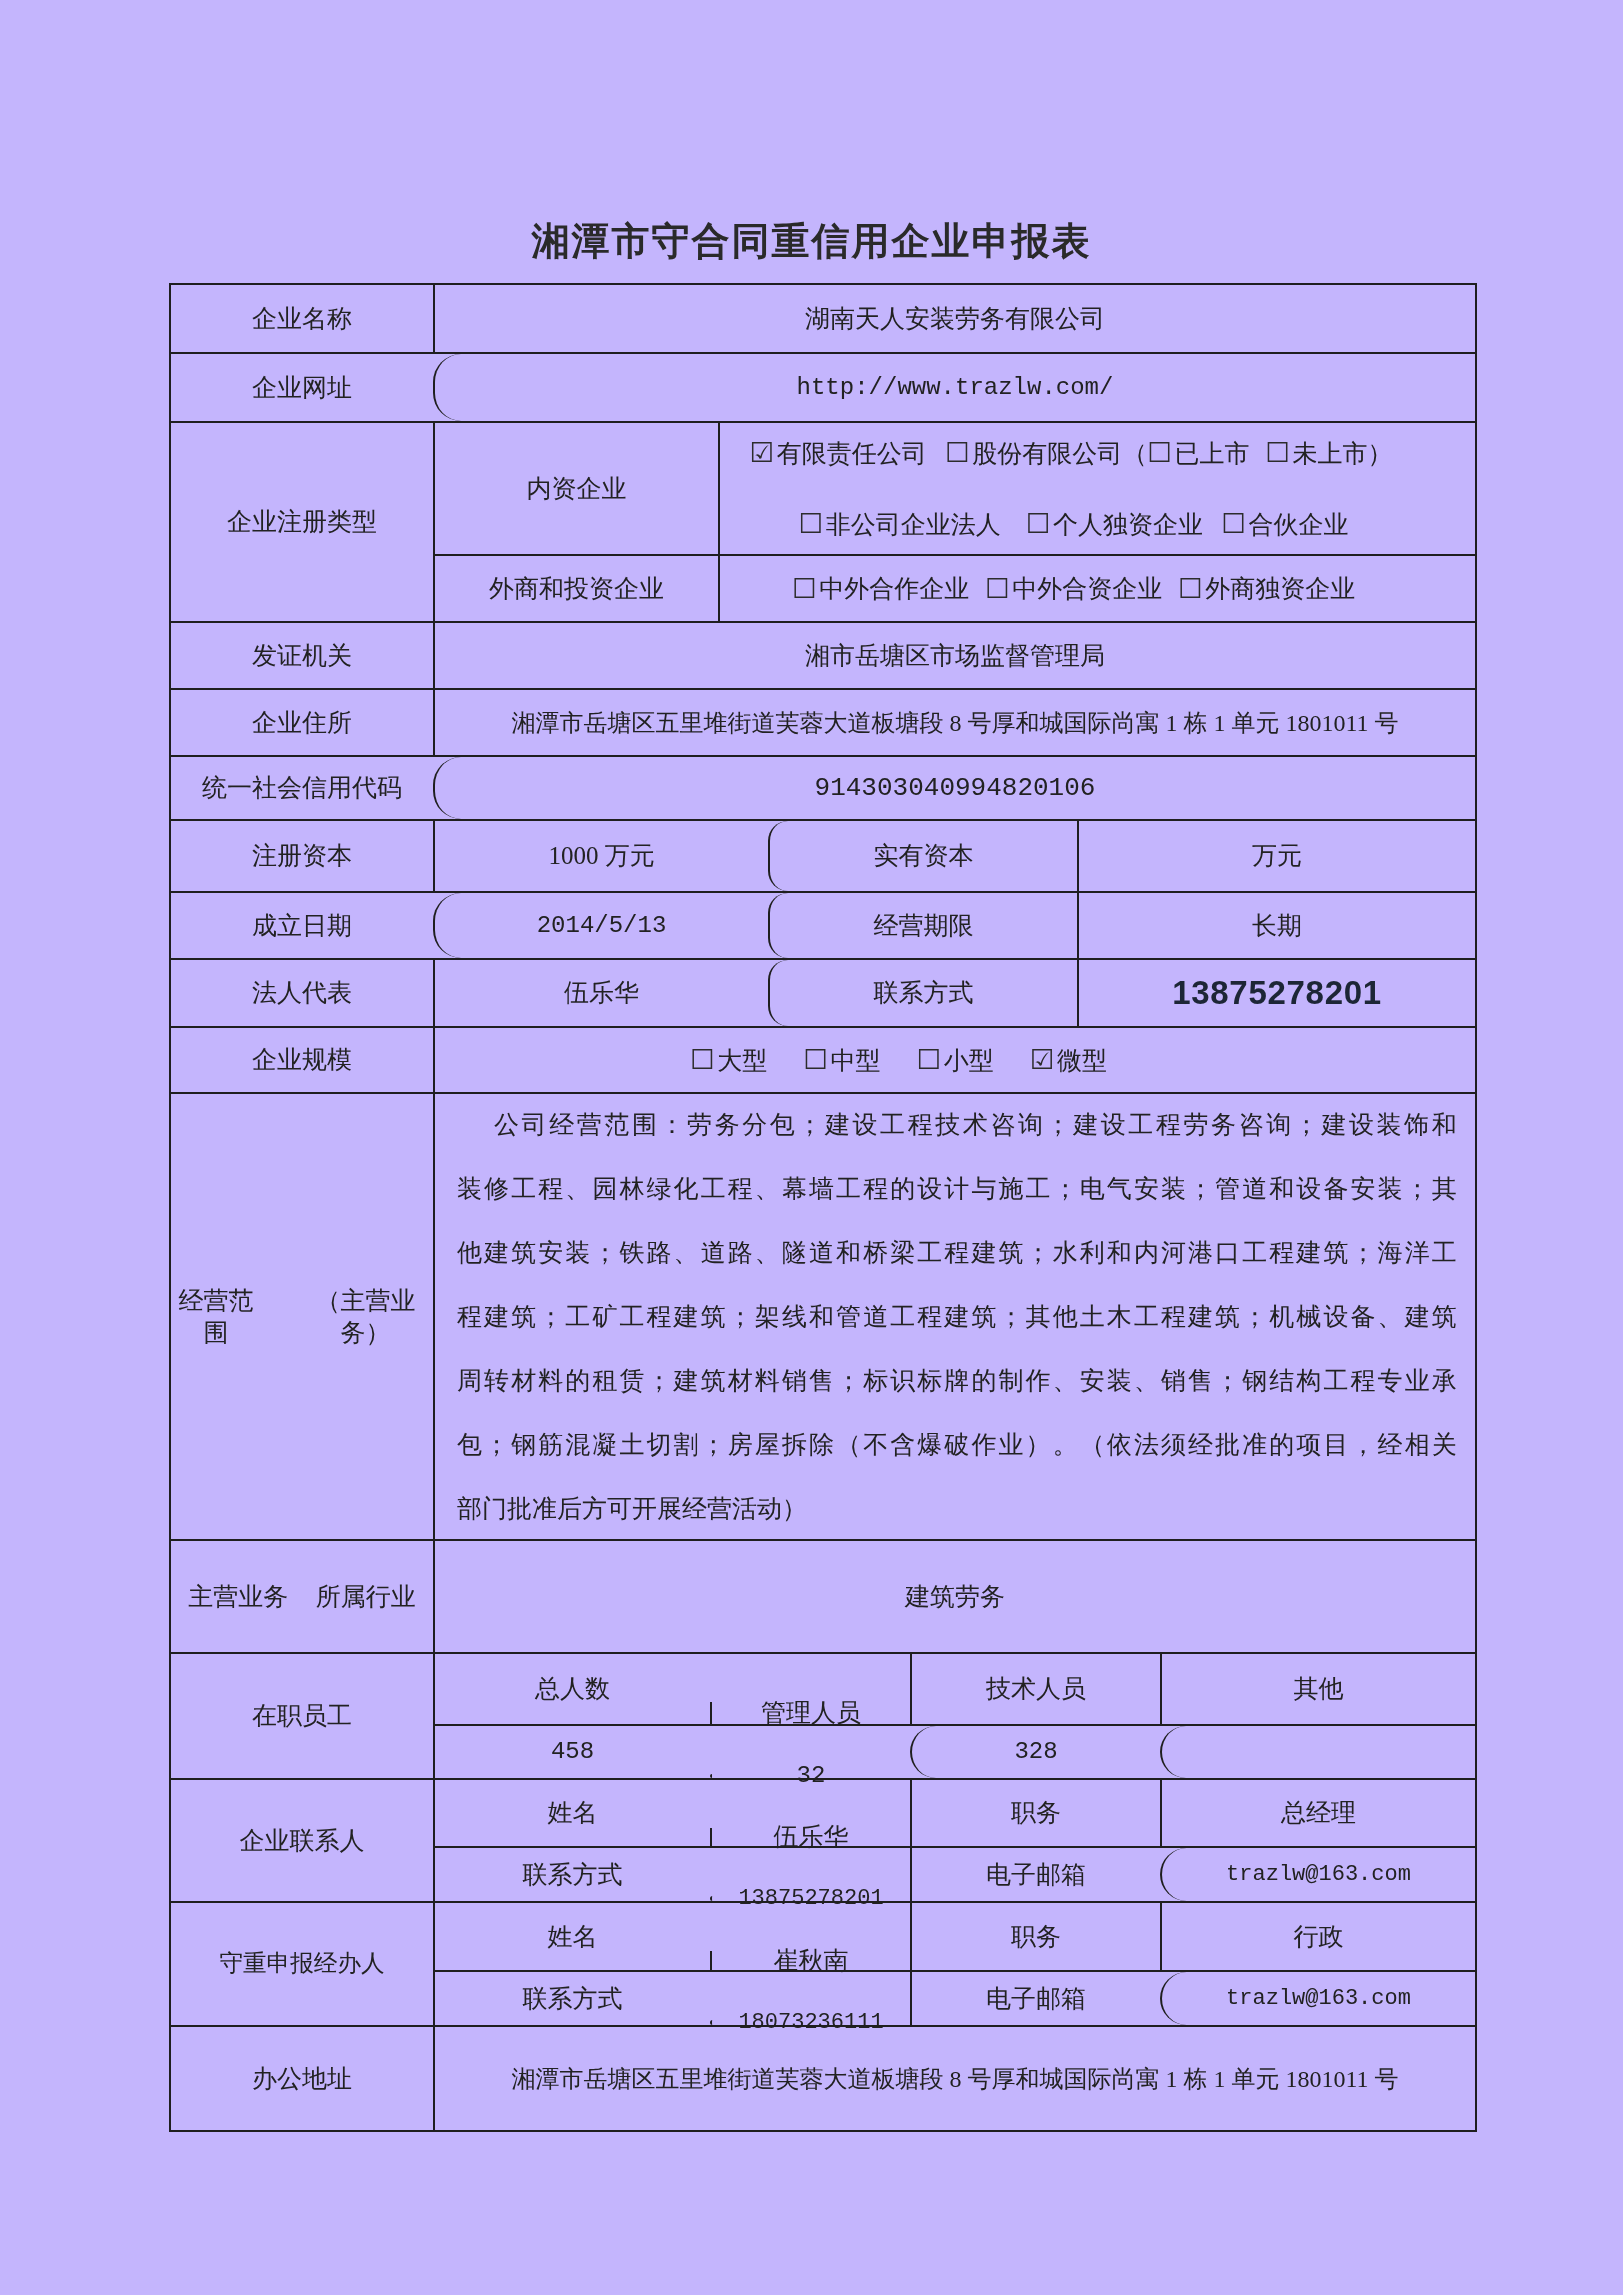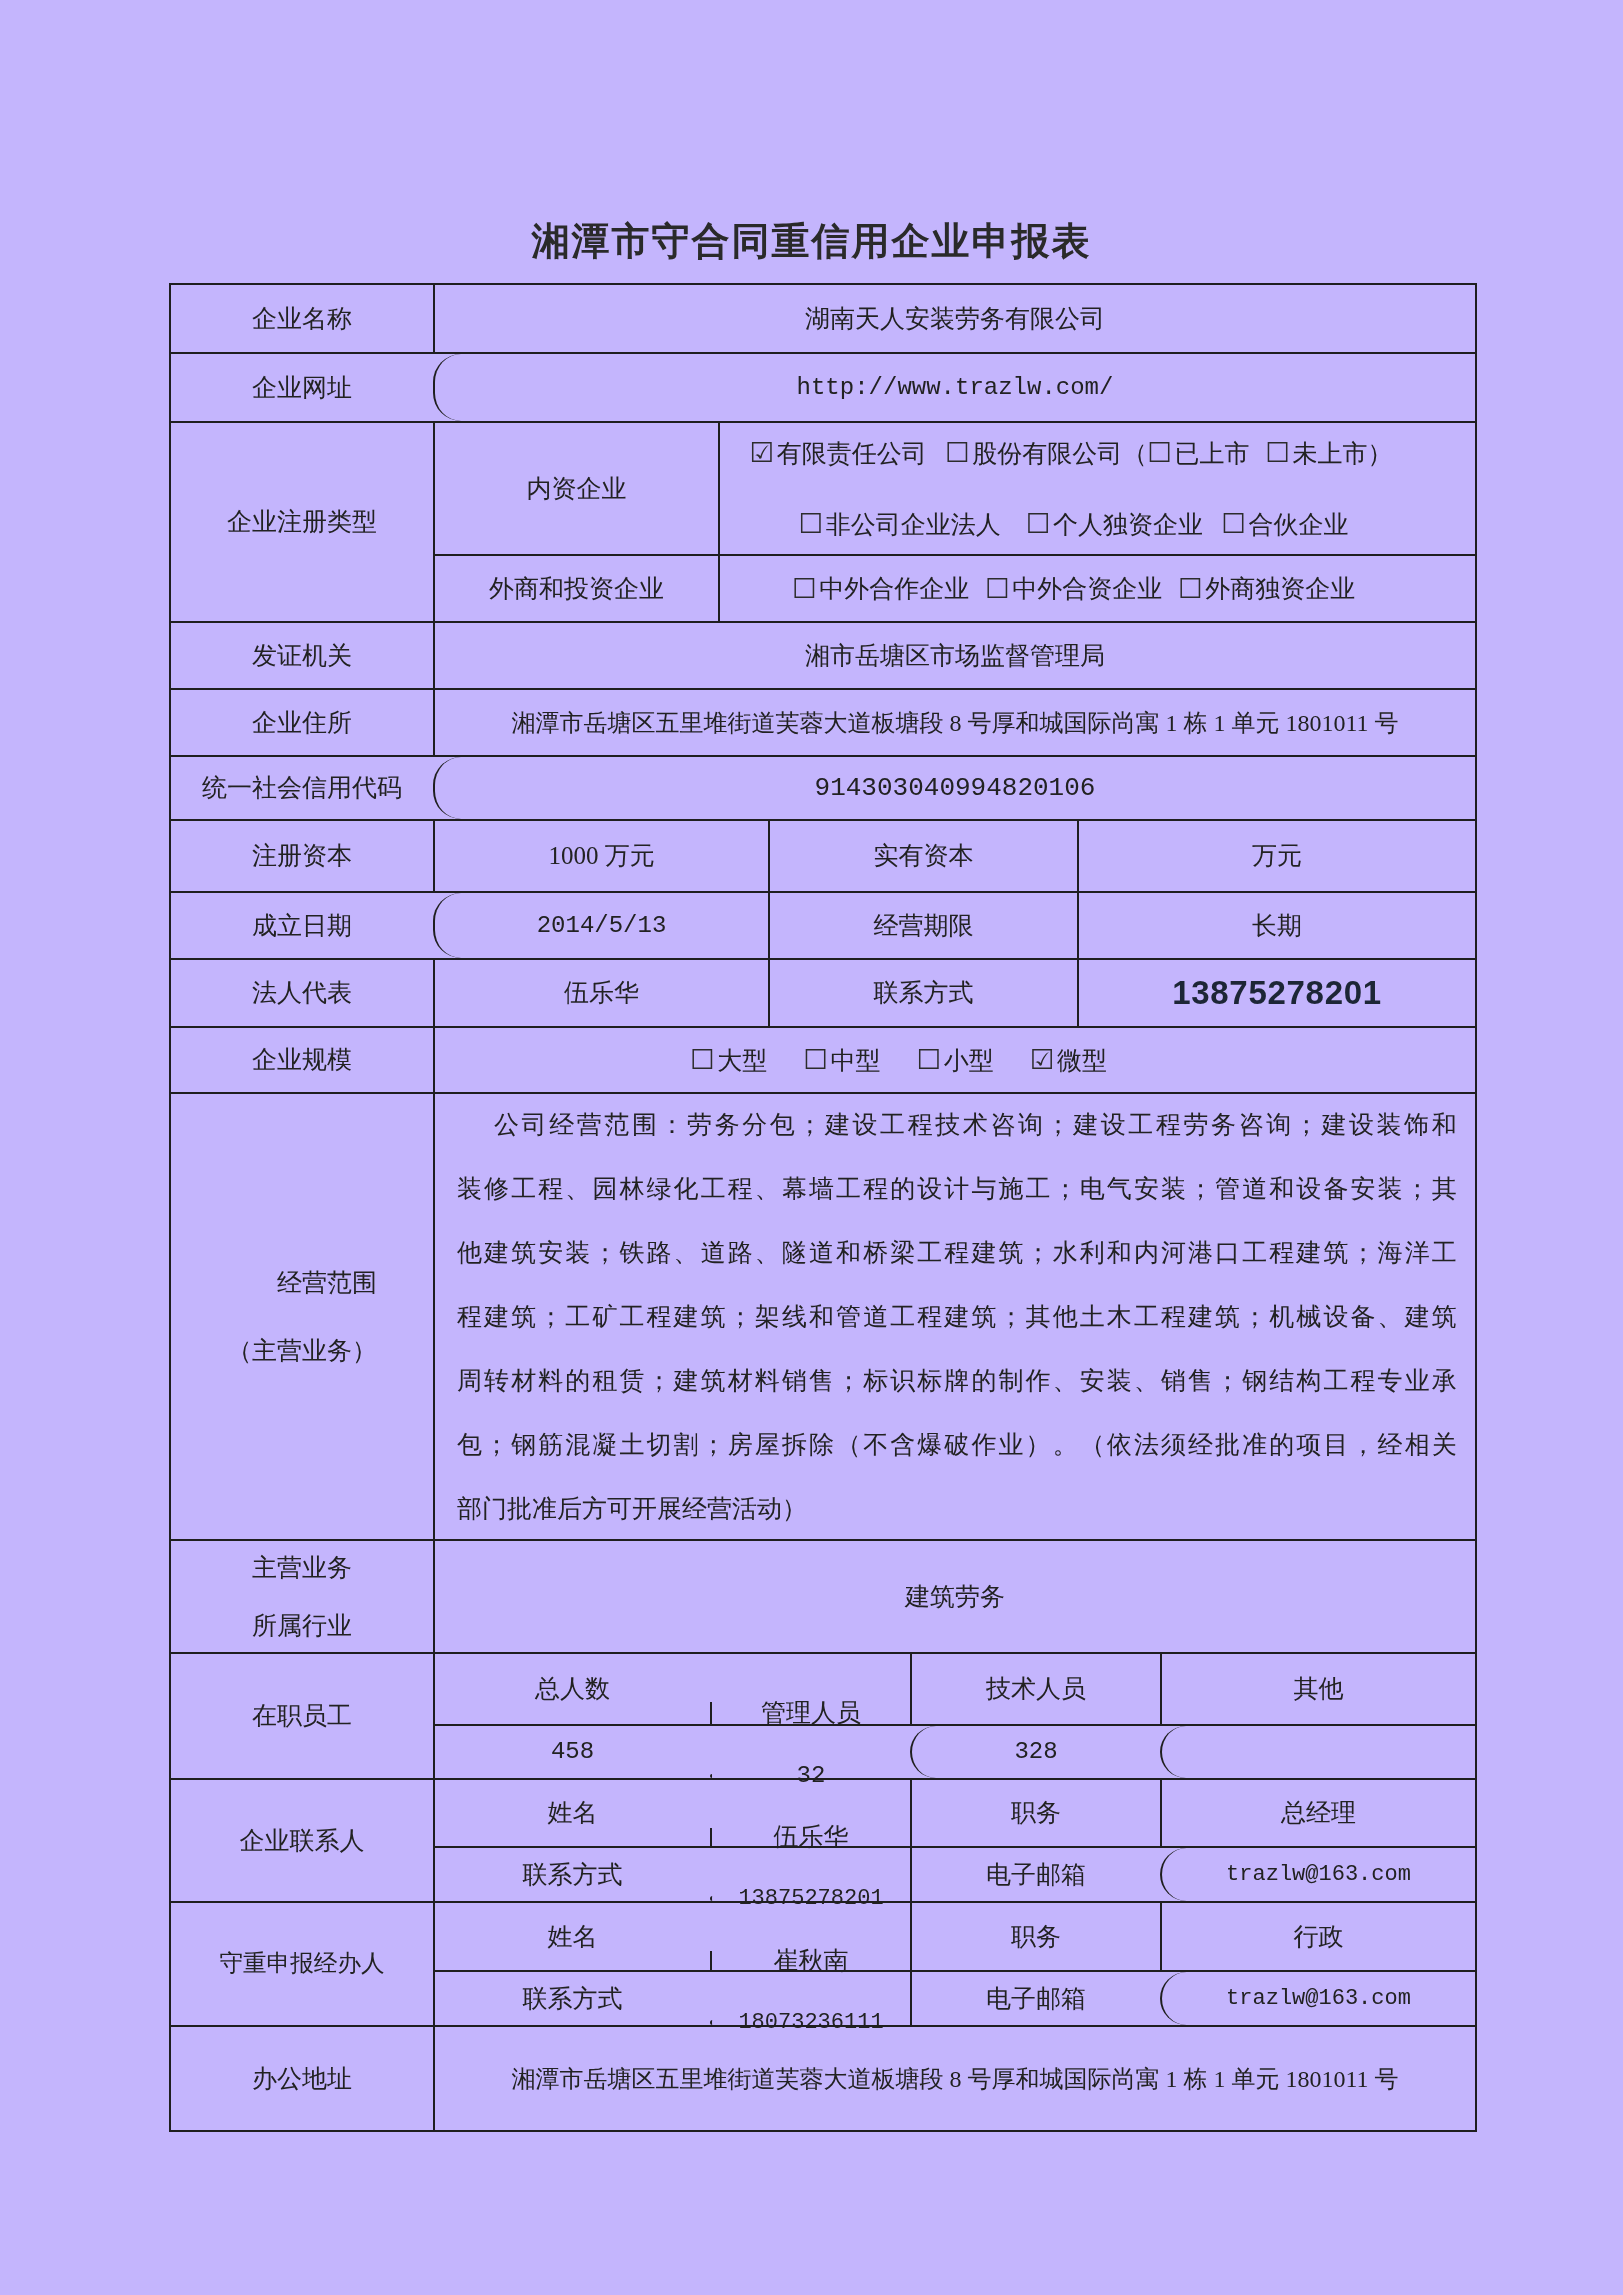--- a/index.html
+++ b/index.html
@@ -39,30 +39,30 @@
   .subrow > * + * {border-left:2px solid var(--line);}
   .cell{
     display:flex;align-items:center;justify-content:center;
     text-align:center;font-size:25px;line-height:1.25;
     min-width:0;
   }
   .lab{width:262px;flex:0 0 262px;}
   .flex1{flex:1;}
   .w-dom{width:283px;flex:0 0 283px;}
   .wa{width:335px;flex:0 0 335px;}
-  .wb{width:309px;flex:0 0 309px;}
+  .wb{width:309px;flex:0 0 309px;border-radius:20px;}
   .we{width:275px;flex:0 0 275px;}
   .wf{width:200px;flex:0 0 200px;margin-top:48px;}
   .wg{width:250px;flex:0 0 250px;}
   .mono{font-family:"Liberation Mono","DejaVu Sans Mono",monospace;font-size:24px;border-radius:28px;}
   .big-phone{
     font-family:"Liberation Sans","DejaVu Sans",sans-serif;
     font-weight:bold;font-size:33px;letter-spacing:0.7px;color:#1d2636;
   }
-  .two-line{display:flex;flex-direction:column;gap:27.5px;align-items:flex-end;}
+  .two-line{display:flex;flex-direction:row;gap:27.5px;align-items:center;}
   
   .opt{display:inline-flex;align-items:center;white-space:nowrap;}
   .box{
     font-family:"DejaVu Sans",sans-serif;
     font-size:27.5px;line-height:1;margin-right:2.6px;color:#2c2c2c;
   }
   .cbline{display:flex;align-items:center;}
   
   .cb-area{
     flex:1;display:flex;flex-direction:column;justify-content:center;

